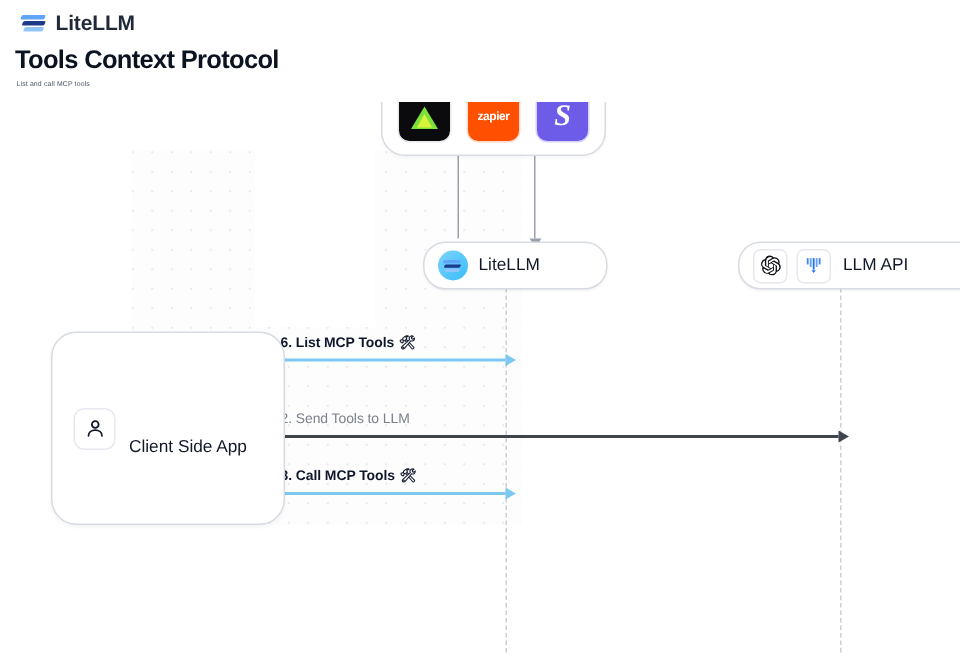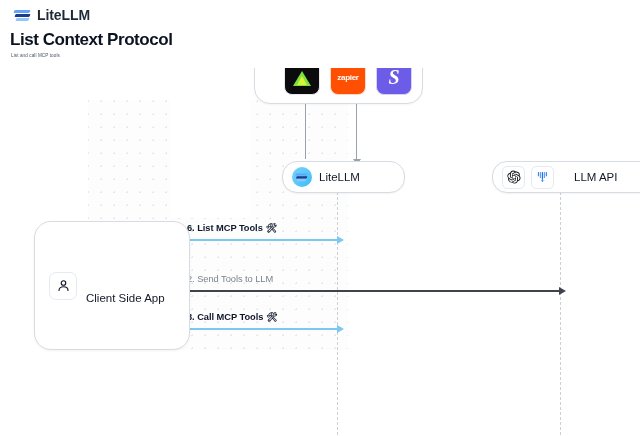--- a/index.html
+++ b/index.html
@@ -121,21 +121,20 @@
   #lifeline-llmapi  { left: 560px; top: 192px; height: 243px; }
 
   
   .node {
     position: absolute;
     background: #ffffff;
     border: 1.3px solid #d7dbe2;
     display: flex;
     align-items: center;
     z-index: 20;
-    padding-left: 19px;
   }
 
   
   #mcp-tools-group {
     left: 254px;
     top: 50px;
     width: 148px;
     height: 52px;
     border-radius: 16px;
     justify-content: center;
@@ -254,21 +253,21 @@
     border: 1px solid #e6e9ef;
     display: flex;
     align-items: center;
     justify-content: center;
     flex: 0 0 auto;
   }
   #node-llmapi .node-label {
     font-size: 11.5px;
     font-weight: 500;
     color: #111827;
-    margin-left: 14px;
+    margin-left: 2px;
   }
 
   
   #node-client {
     left: 34px;
     top: 221px;
     width: 140px;
     height: 127px;
     border-radius: 17px;
     padding-left: 14px;
@@ -375,21 +374,21 @@
 
 <div id="app-header">
   <div id="brand">
     <span class="litellm-mark">
       <span class="bar-a"></span>
         <span class="bar-b"></span>
         <span class="bar-c"></span>
     </span>
     <span class="brand-name">LiteLLM</span>
   </div>
-  <div id="page-title">List Context Protocol</div>
+  <div id="page-title">Tools Context Protocol</div>
   <div id="page-subtitle">List and call MCP tools</div>
 </div>
 
 <div id="mcp-tools-label">MCP Tools</div>
 
 <div class="node" id="mcp-tools-group">
   <div class="tool-chip tool-linear">
     <span class="tri"></span>
   </div>
   <div class="tool-chip tool-zapier">

